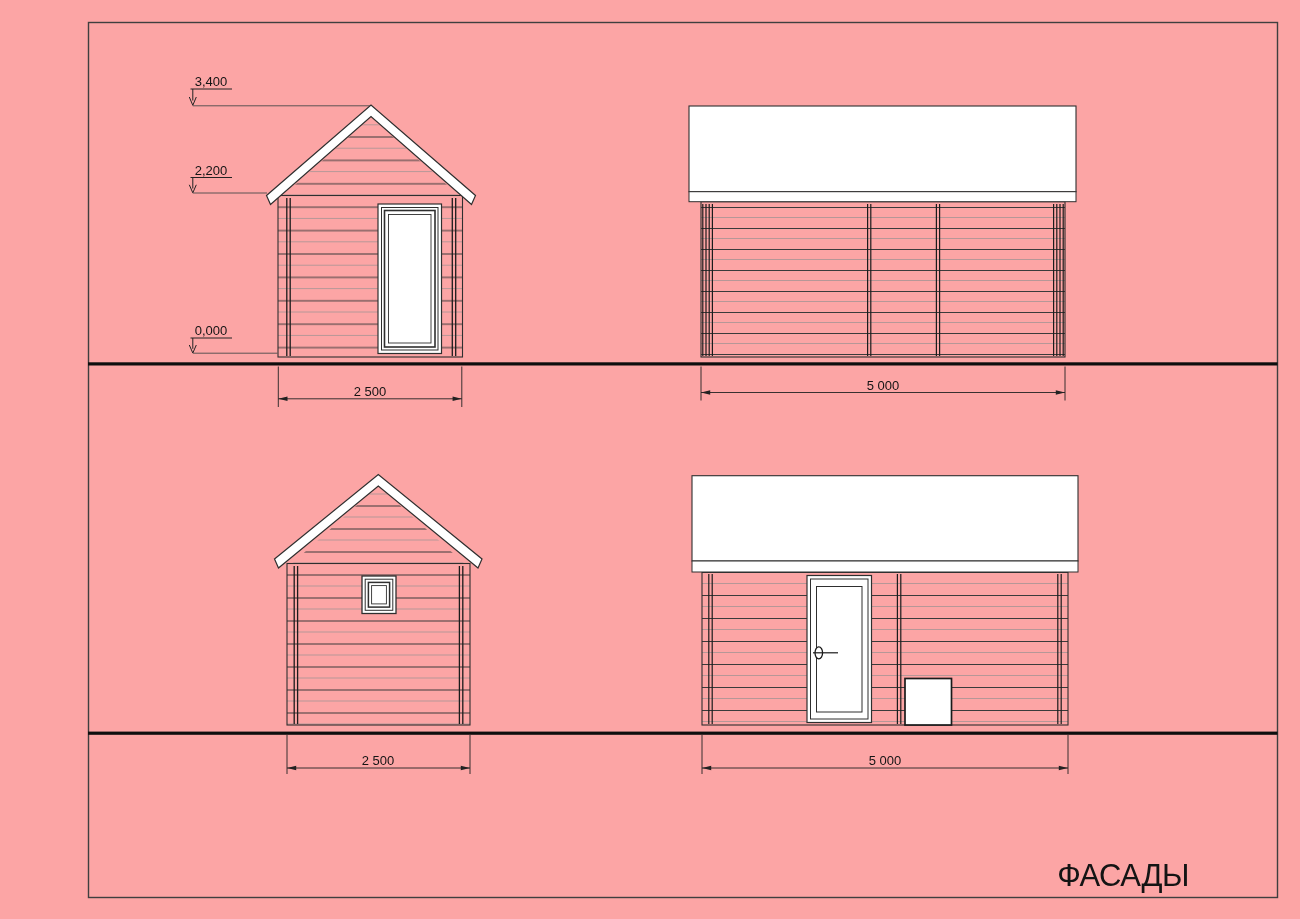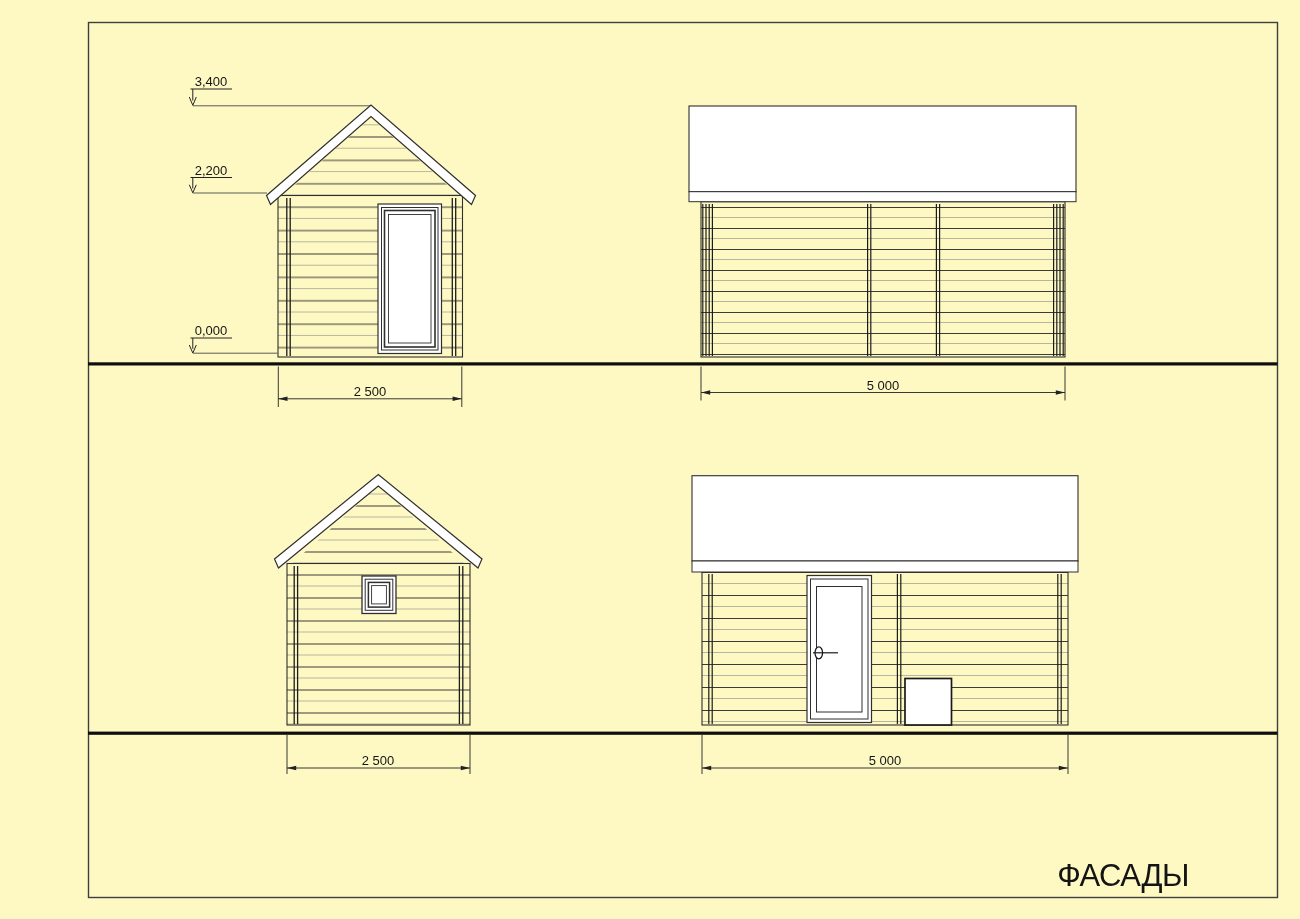--- a/index.html
+++ b/index.html
@@ -1,16 +1,16 @@
 <!DOCTYPE html>
 <html><head>
 <meta charset="utf-8">
 <style>
   html,body{margin:0;padding:0;background:#fff;}
-  .canvas{position:relative;width:1300px;height:919px;background:#fef9c3;overflow:hidden;
+  .canvas{position:relative;width:1300px;height:919px;background:#fca5a5;overflow:hidden;
           font-family:"Liberation Sans",sans-serif;}
   svg{position:absolute;left:0;top:0;}
   text{fill:#141414;font-family:"Liberation Sans",sans-serif;}
   .dimtxt{font-size:13px;}
   .lvltxt{font-size:13px;}
   .titletxt{font-size:31px;letter-spacing:-0.5px;}
 </style>
 </head>
 <body>
 

